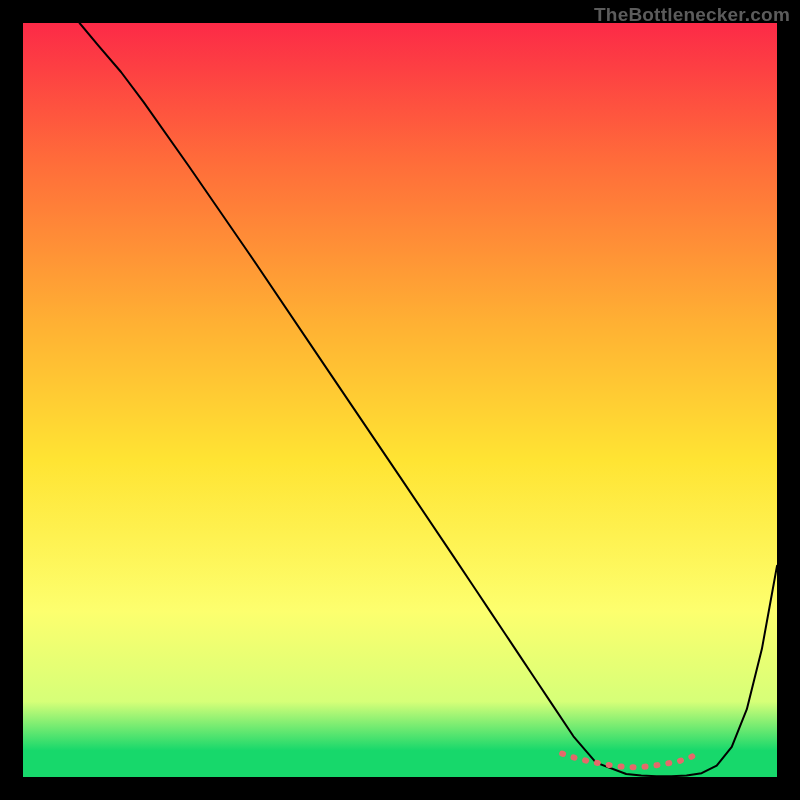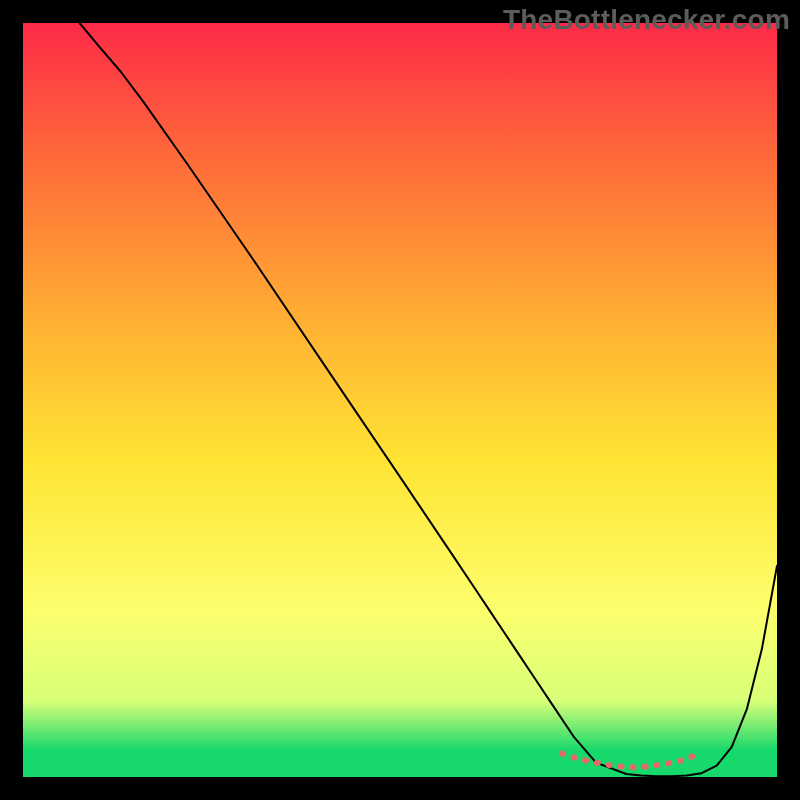--- a/index.html
+++ b/index.html
@@ -3,21 +3,21 @@
 <meta charset="utf-8">
 <style>
   * { margin: 0; padding: 0; box-sizing: border-box; }
   html, body { width: 800px; height: 800px; background: #000; overflow: hidden; }
   .container { position: relative; width: 800px; height: 800px; background: #000; }
   .watermark {
     position: absolute;
     top: 4px;
     right: 10px;
     font-family: Arial, Helvetica, sans-serif;
-    font-size: 28px;
+    font-size: 19px;
     font-weight: 600;
     color: #5c5c5c;
     z-index: 10;
     letter-spacing: 0.2px;
   }
   .plot {
     position: absolute;
     left: 23px;
     top: 23px;
     width: 754px;

